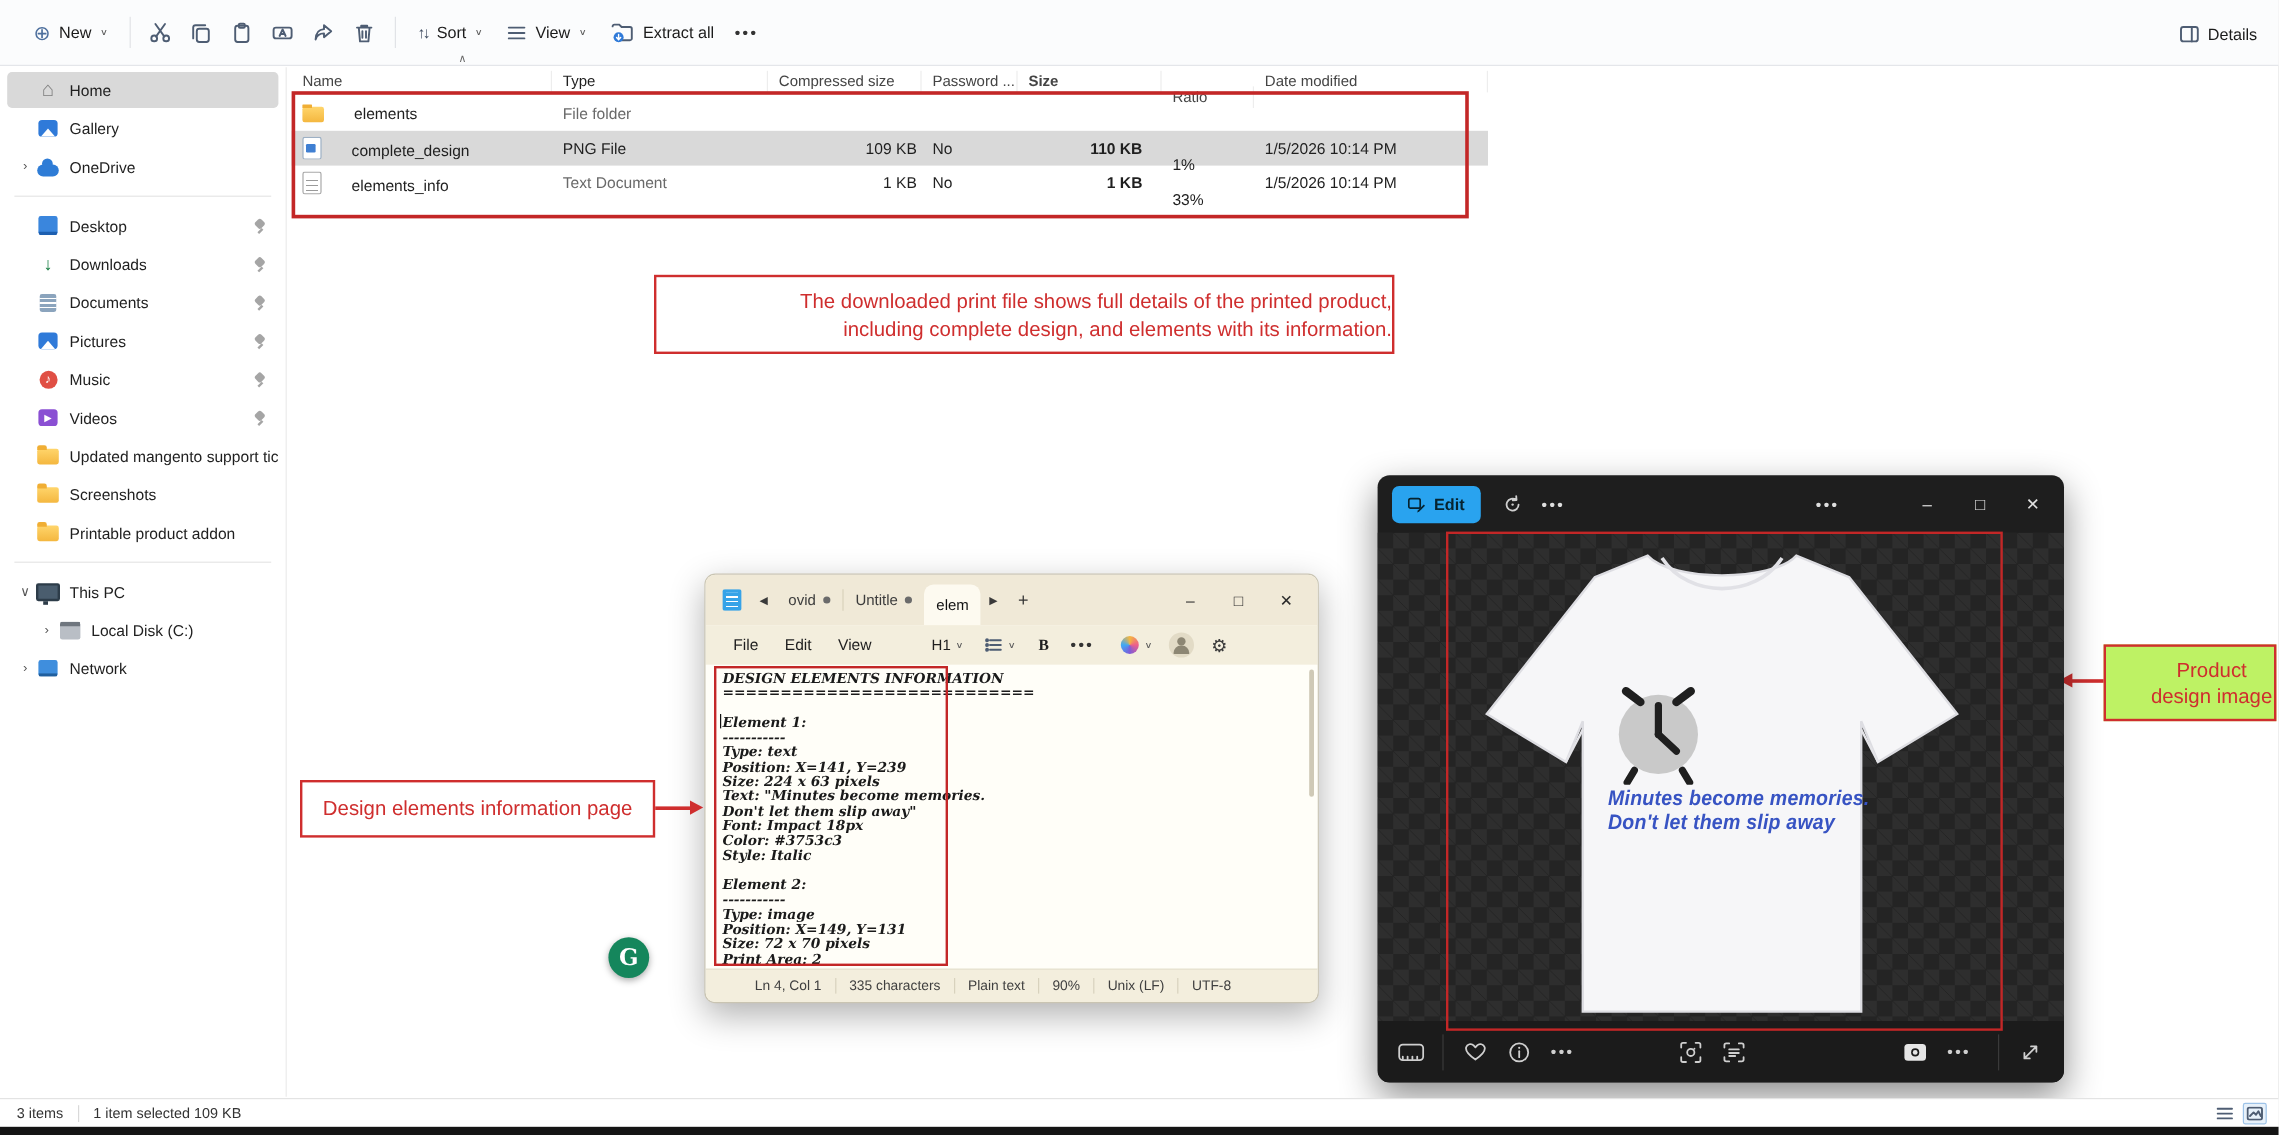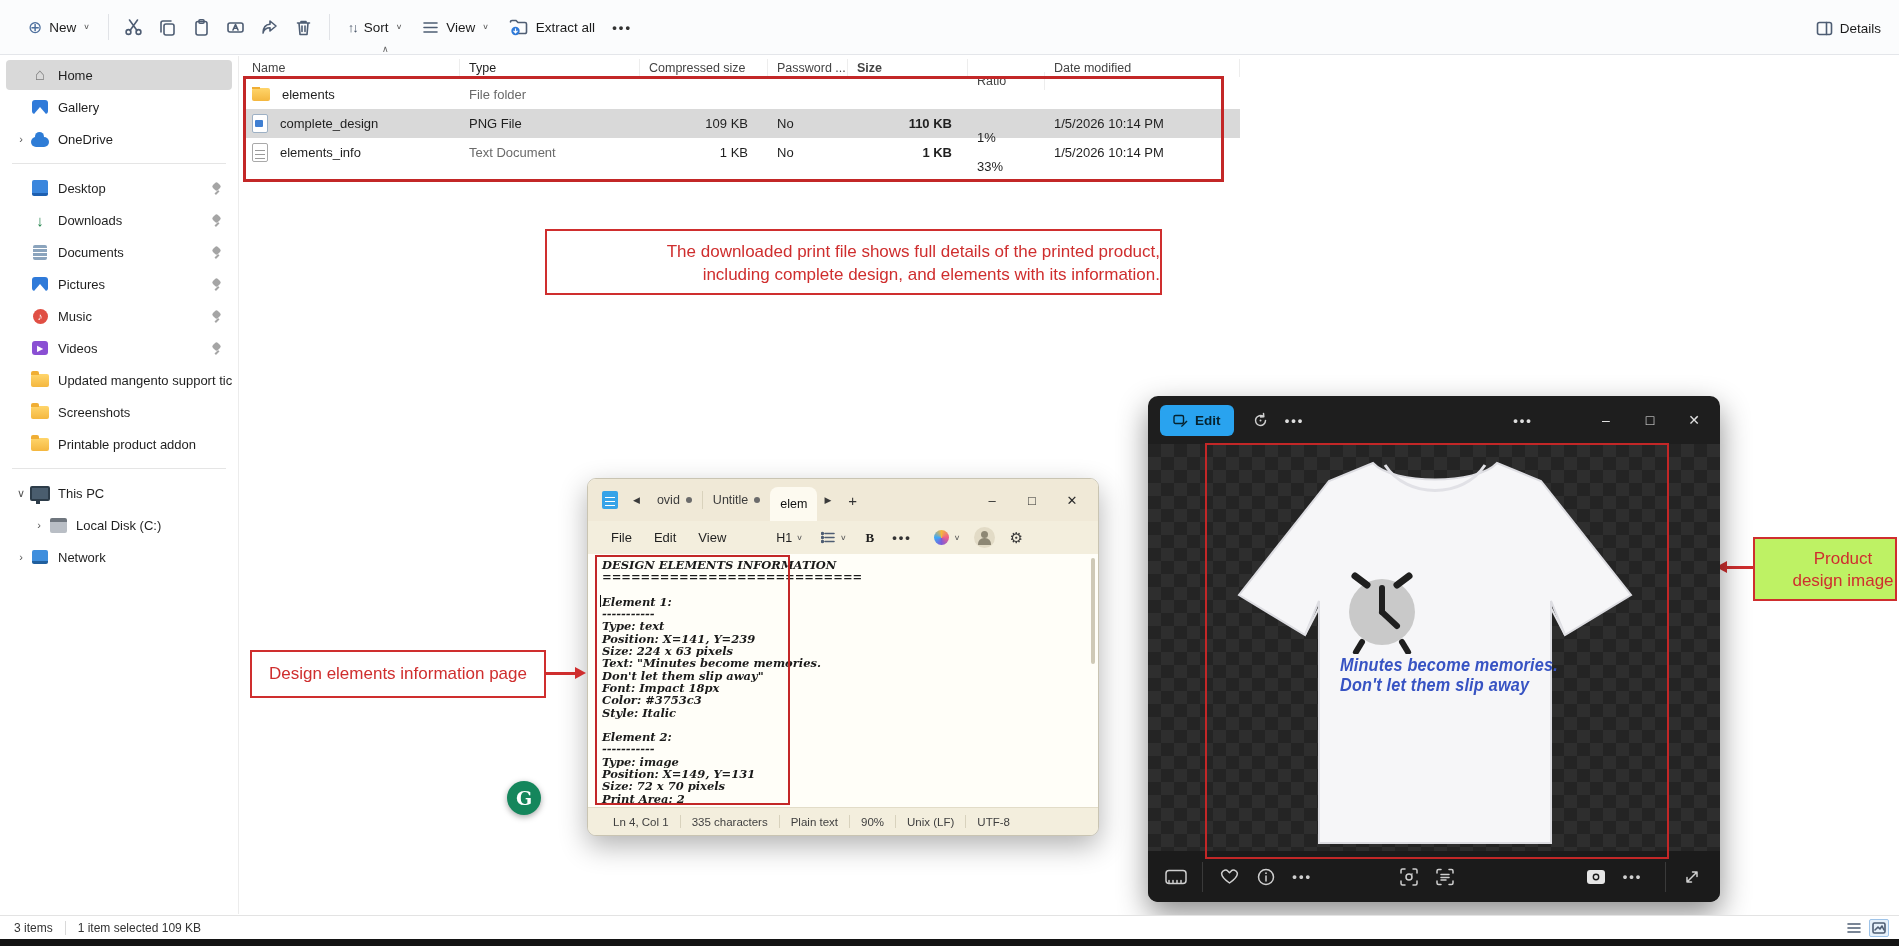--- a/index.html
+++ b/index.html
@@ -54,23 +54,23 @@
   .fico-image::after{content:"";position:absolute;left:2px;top:5px;width:8px;height:7px;background:#3f7fd2;border-radius:1px;}
   .fico-text{width:14px;height:17px;background:#fff;border:1px solid #a9a9a9;border-radius:2px;background-image:repeating-linear-gradient(#fff 0 3px,#9a9a9a 3px 4px);background-size:10px 100%;background-position:2px 3px;background-repeat:no-repeat;}
 
   
   #listhdr{left:243px;top:55px;height:25px;display:flex;align-items:center;font-size:12.5px;color:#444;}
   .hcell{padding-left:9px;box-sizing:border-box;border-right:1px solid #ededed;height:18px;line-height:18px;white-space:nowrap;overflow:hidden;}
   #sortind{left:382px;top:44px;font-size:9px;color:#666;}
   #rows{left:243px;top:80px;}
   .frow{display:flex;align-items:center;height:29px;font-size:13px;color:#1f1f1f;}
   .frow.sel{background:#d9d9d9;}
-  .cell{padding-left:9px;box-sizing:border-box;white-space:nowrap;overflow:hidden;display:flex;align-items:center;gap:12px;}
+  .cell{padding-left:9px;box-sizing:border-box;white-space:nowrap;overflow:hidden;display:flex;align-items:flex-end;gap:25px;}
   .c0{width:217px;} .c1{width:180px;color:#1f1f1f;}
-  .c2{width:128px;justify-content:flex-end;padding-right:20px;}
+  .c2{width:128px;justify-content:flex-end;padding-right:4px;}
   .c3{width:80px;} .c4{width:120px;justify-content:flex-end;padding-right:16px;font-weight:bold;}
   .c5{width:77px;margin-top:27px;} .c6{width:195px;}
   .hdrcell{display:block;}
   #rows-redbox{left:243px;top:76px;width:975px;height:100px;border:3px solid #c32727;pointer-events:none;}
 
   
   #statusbar{left:0;top:915px;width:1899px;height:24px;border-top:1px solid #e3e3e3;display:flex;align-items:center;font-size:12px;color:#333;padding-left:14px;box-sizing:border-box;background:#fff;}
   .st-sep{width:1px;height:14px;background:#d9d9d9;margin:0 12px;}
   #view-toggles{position:absolute;right:10px;top:3px;display:flex;gap:6px;align-items:center;}
   .vt{width:18px;height:16px;display:flex;align-items:center;justify-content:center;}
@@ -108,21 +108,21 @@
   .np-b{font-weight:bold;font-family:"Liberation Serif",serif;padding:0 10px;}
   .copilot{width:15px;height:15px;border-radius:50%;background:conic-gradient(#f5b63f,#ee5f8b,#7e5bd8,#3fa9f5,#f5b63f);margin-left:14px;}
   .np-avatar{width:21px;height:21px;border-radius:50%;background:#e2dbc6;margin-left:14px;position:relative;}
   .np-avatar::before{content:"";position:absolute;left:7px;top:4px;width:7px;height:7px;border-radius:50%;background:#8d8774;}
   .np-avatar::after{content:"";position:absolute;left:4px;top:11px;width:13px;height:7px;border-radius:6px 6px 0 0;background:#8d8774;}
   .np-gear{font-size:15px;color:#3a3a3a;margin-left:14px;}
   #np-content{height:253px;position:relative;background:#fffef8;font-family:"DejaVu Serif",serif;font-style:italic;font-weight:bold;font-size:11.5px;color:#1a1a1a;padding:5px 0 0 14px;box-sizing:border-box;}
   .nline{height:12.3px;line-height:12.3px;white-space:pre;font-style:italic;}
   #np-caret{position:absolute;left:12px;top:41px;width:1px;height:12px;background:#111;}
   #np-scroll{position:absolute;right:3px;top:4px;width:4px;height:106px;background:#cfc9b6;border-radius:2px;}
-  #np-status{height:27px;border-top:1px solid #e2dcc8;background:#f3eedd;display:flex;align-items:center;font-size:11.5px;color:#3f3f3f;padding-left:14px;}
+  #np-status{height:27px;border-top:1px solid #e2dcc8;background:#f3eedd;display:flex;align-items:center;font-size:11.5px;color:#3f3f3f;padding-left:30px;}
   .np-st{padding:0 11px;white-space:nowrap;overflow:hidden;}
   .np-st-sep{width:1px;height:13px;background:#d8d2bd;}
 
   
   #grammarly{left:507px;top:781px;width:34px;height:34px;border-radius:50%;background:#15865c;color:#fff;
     display:flex;align-items:center;justify-content:center;font-size:19px;font-weight:bold;box-shadow:0 2px 6px rgba(0,0,0,.35);font-family:"DejaVu Serif",serif;}
 
   
   #photos{left:1148px;top:396px;width:572px;height:506px;background:#1e1e1e;border-radius:10px;overflow:hidden;
     box-shadow:0 12px 30px rgba(0,0,0,.45);}

